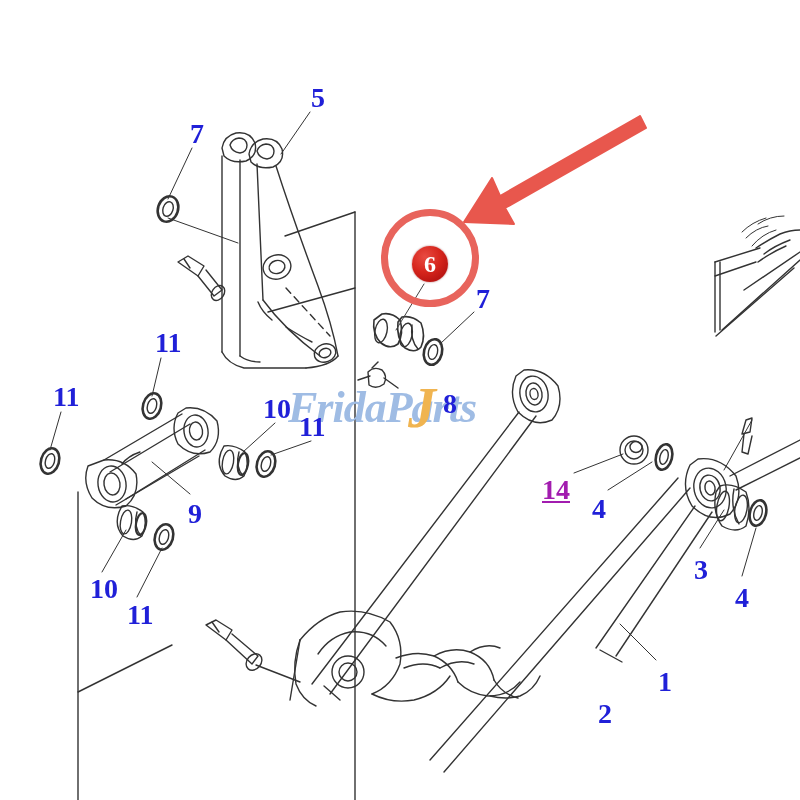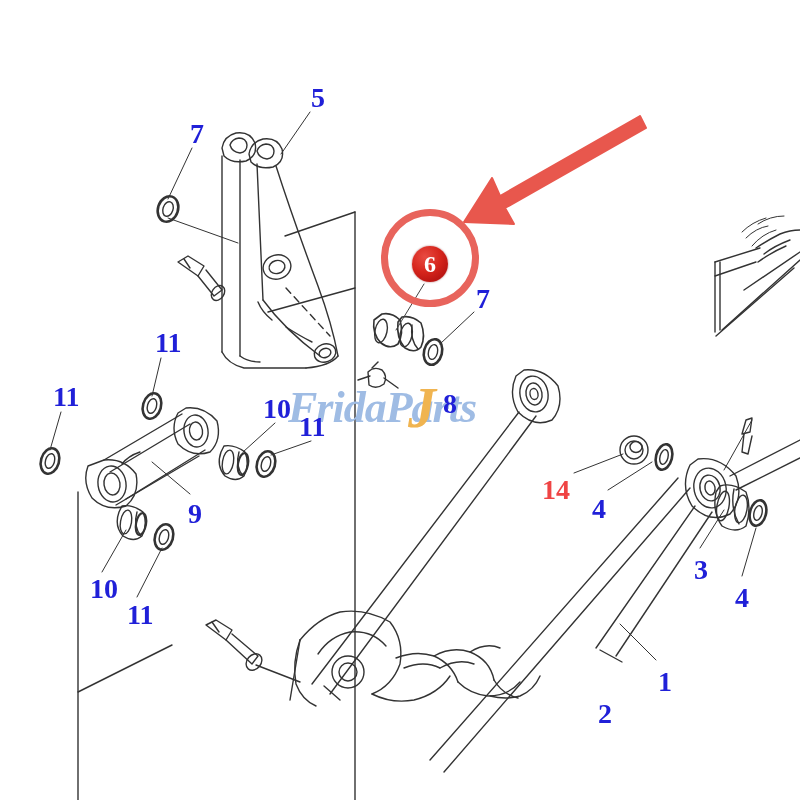--- a/index.html
+++ b/index.html
@@ -326,21 +326,21 @@
       <div class="callout" style="left: 190px; top: 120px; color: rgb(32, 32, 216);">7</div>
       <div class="callout" style="left: 476px; top: 285px; color: rgb(32, 32, 216);">7</div>
       <div class="callout" style="left: 155px; top: 329px; color: rgb(32, 32, 216);">11</div>
       <div class="callout" style="left: 53px; top: 383px; color: rgb(32, 32, 216);">11</div>
       <div class="callout" style="left: 263px; top: 395px; color: rgb(32, 32, 216);">10</div>
       <div class="callout" style="left: 299px; top: 413px; color: rgb(32, 32, 216);">11</div>
       <div class="callout" style="left: 188px; top: 500px; color: rgb(32, 32, 216);">9</div>
       <div class="callout" style="left: 443px; top: 390px; color: rgb(32, 32, 216);">8</div>
       <div class="callout" style="left: 90px; top: 575px; color: rgb(32, 32, 216);">10</div>
       <div class="callout" style="left: 127px; top: 601px; color: rgb(32, 32, 216);">11</div>
-      <div class="callout" style="left: 542px; top: 476px; color: #ef4444;">14</div>
+      <div class="callout" style="left: 542px; top: 476px; color: #a21caf; text-decoration: underline;">14</div>
       <div class="callout" style="left: 592px; top: 495px; color: rgb(32, 32, 216);">4</div>
       <div class="callout" style="left: 694px; top: 556px; color: rgb(32, 32, 216);">3</div>
       <div class="callout" style="left: 735px; top: 584px; color: rgb(32, 32, 216);">4</div>
       <div class="callout" style="left: 658px; top: 668px; color: rgb(32, 32, 216);">1</div>
       <div class="callout" style="left: 598px; top: 700px; color: rgb(32, 32, 216);">2</div>
     </div>
 
 </div>
 
 </body></html>

